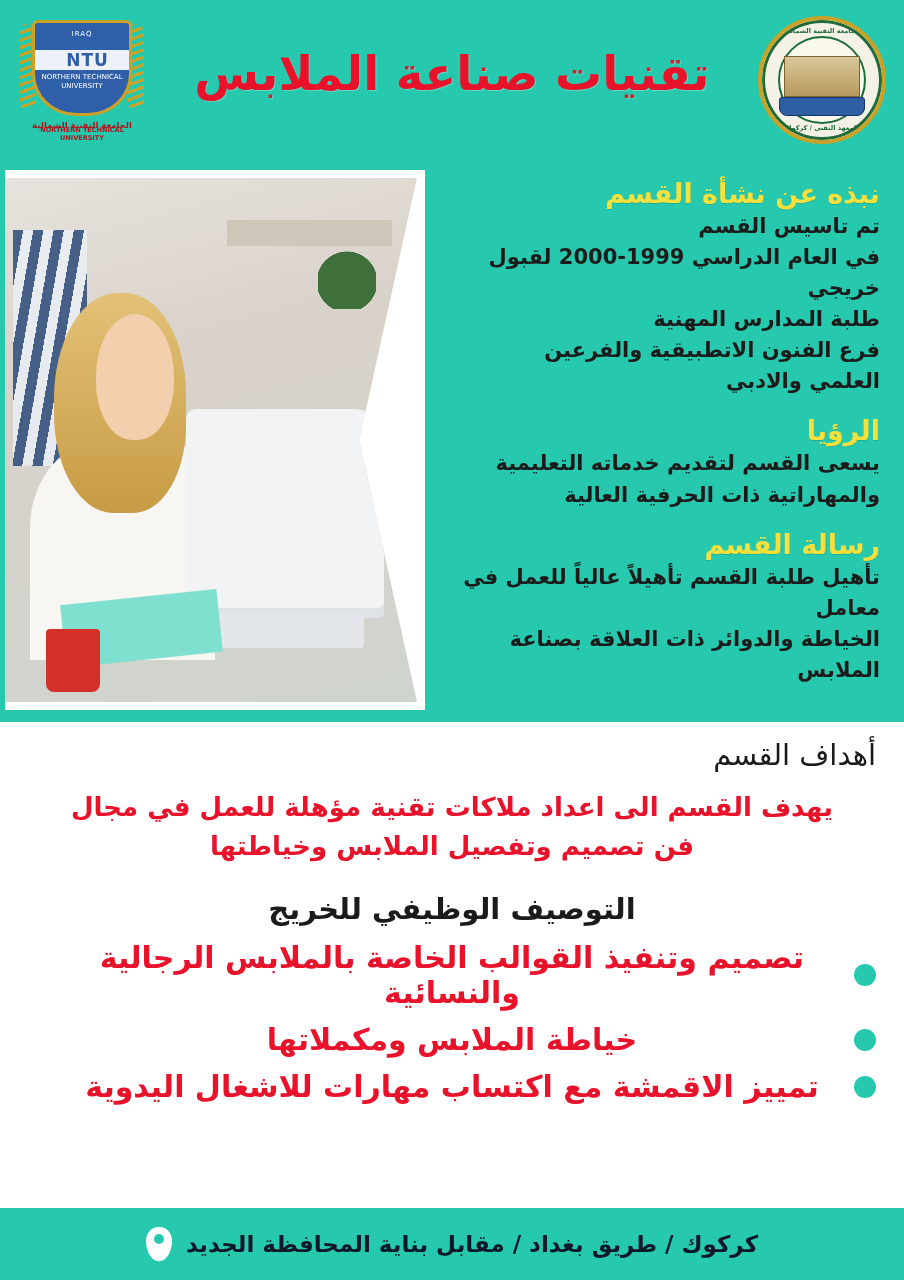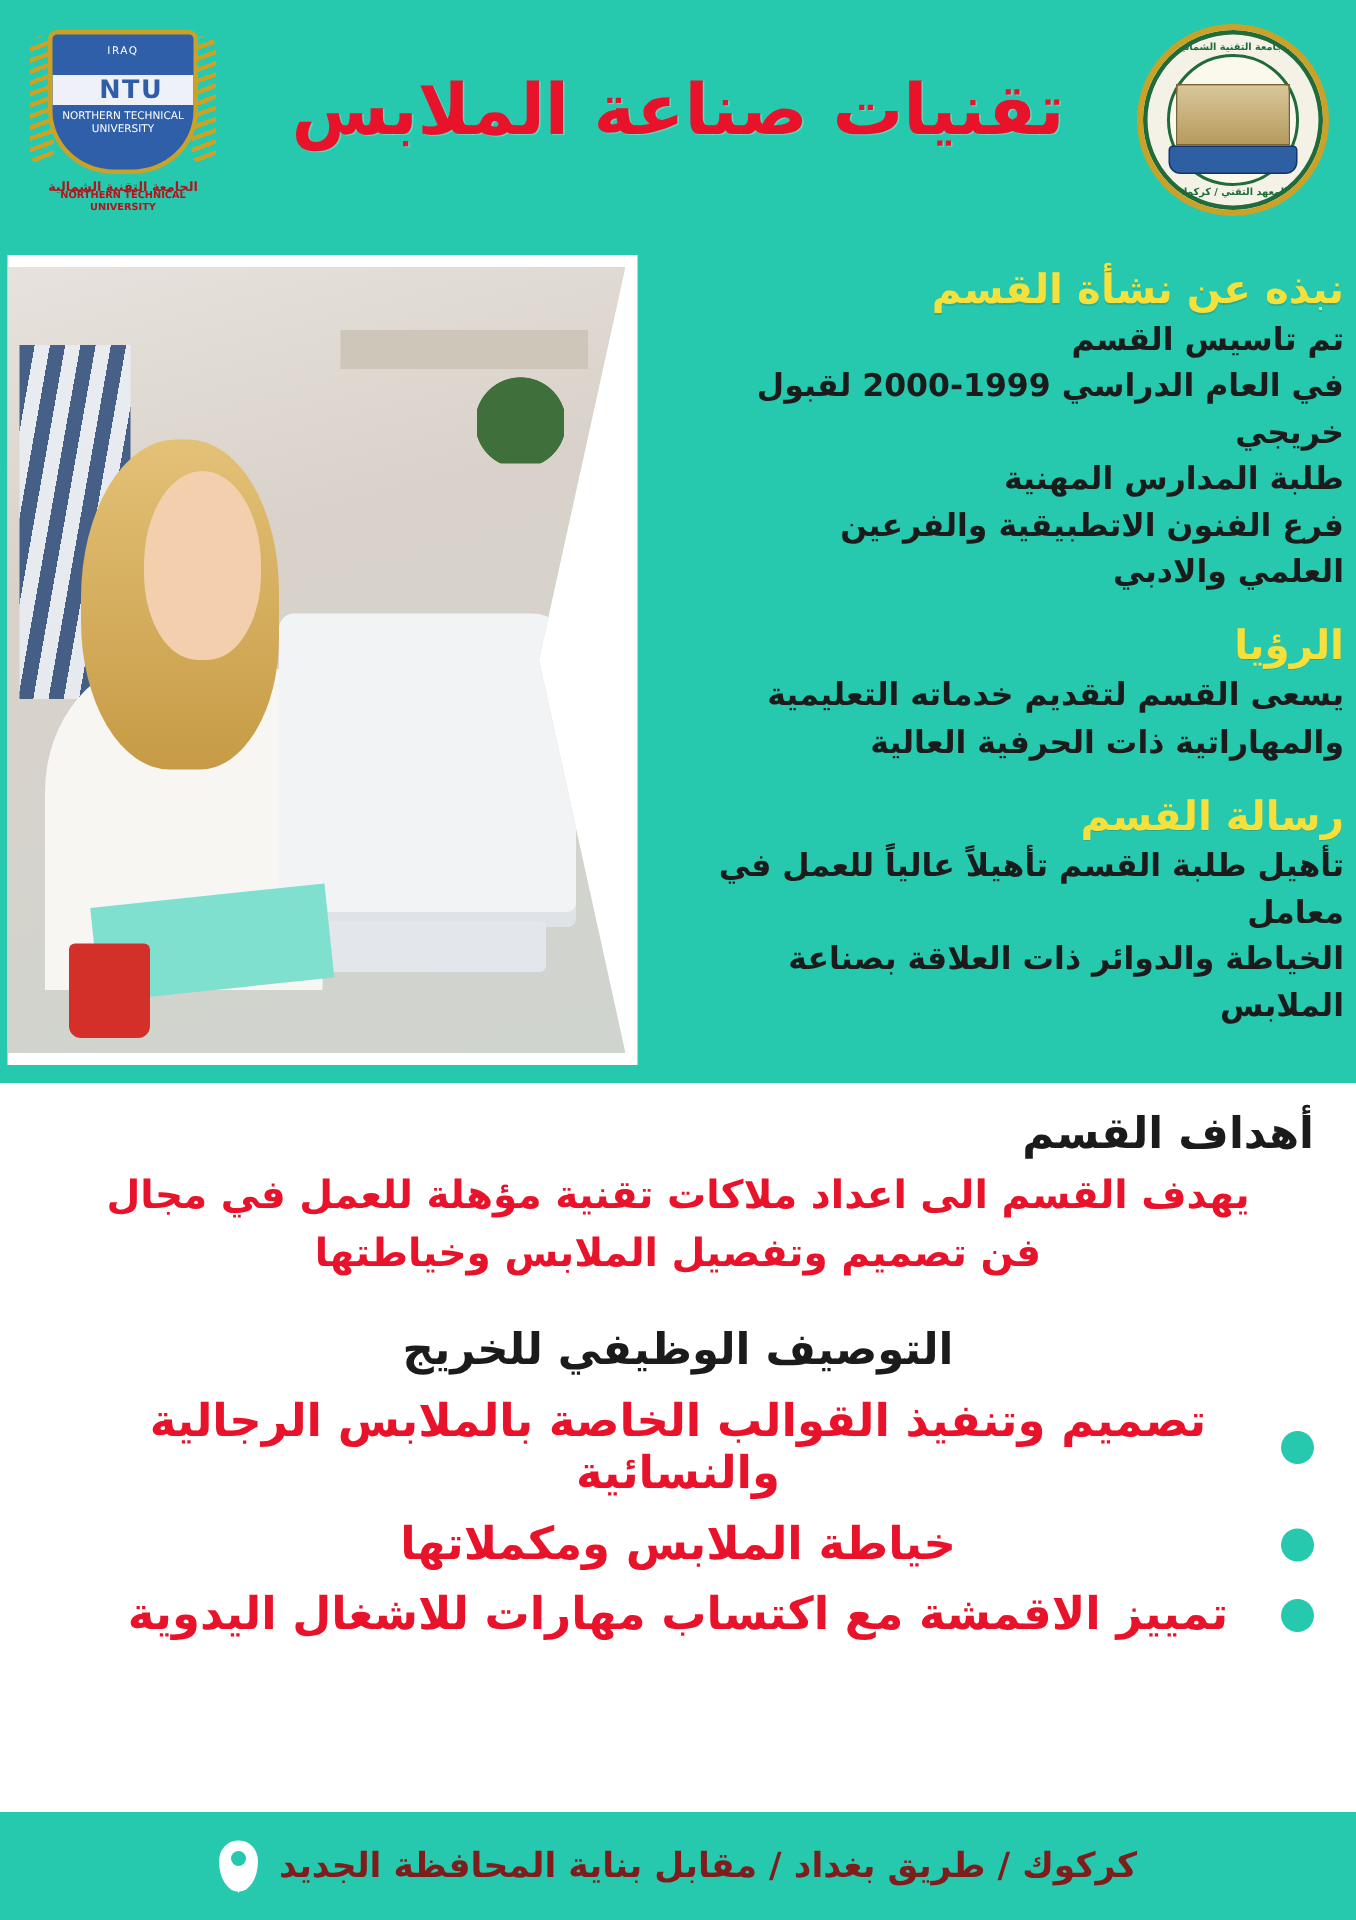--- a/index.html
+++ b/index.html
@@ -178,21 +178,21 @@
     position: absolute; left: 14%; bottom: 8%; width: 38%; height: 12%;
     background: #7fe0cf; transform: rotate(-6deg);
   }
   .photo .mug {
     position: absolute; left: 10%; bottom: 2%; width: 13%; height: 12%;
     background: #d4302a; border-radius: 4px 4px 8px 8px;
   }
 
   .band-text {
     position: absolute;
-    top: 18px; right: 8px;
+    top: 18px; right: 24px;
     width: 450px;
     text-align: right;
     color: #222222;
   }
   .sec-title {
     color: #f5e03c;
     font-size: 27px;
     font-weight: bold;
     margin-bottom: 2px;
     text-shadow: 0 1px 0 rgba(0,0,0,.12);
@@ -206,23 +206,23 @@
   .gap { height: 18px; }
 
   
   .white-sec {
     padding: 16px 28px 0 28px;
     text-align: center;
   }
   .goals-title {
     color: #1b1b1b;
     font-size: 29px;
-    font-weight: bold;
+    font-weight: normal;
     text-align: right;
-    margin-bottom: 6px;
+    margin-bottom: 16px;
   }
   .goals-body {
     color: #e8132b;
     font-size: 26px;
     font-weight: bold;
     line-height: 1.5;
     text-align: center;
   }
   .job-title {
     margin-top: 26px;
@@ -264,21 +264,21 @@
     left: 0; right: 0; bottom: 0;
     height: 72px;
     background: #27c9ae;
     display: flex;
     align-items: center;
     justify-content: center;
     gap: 14px;
     padding: 0 24px;
   }
   .footer .addr {
-    color: #7f1d1d;
+    color: #0f172a;
     font-size: 23px;
     font-weight: bold;
   }
   .pin {
     width: 26px; height: 34px;
     background: #ffffff;
     border-radius: 50% 50% 50% 50% / 42% 42% 62% 62%;
     position: relative;
     flex: 0 0 26px;
   }

